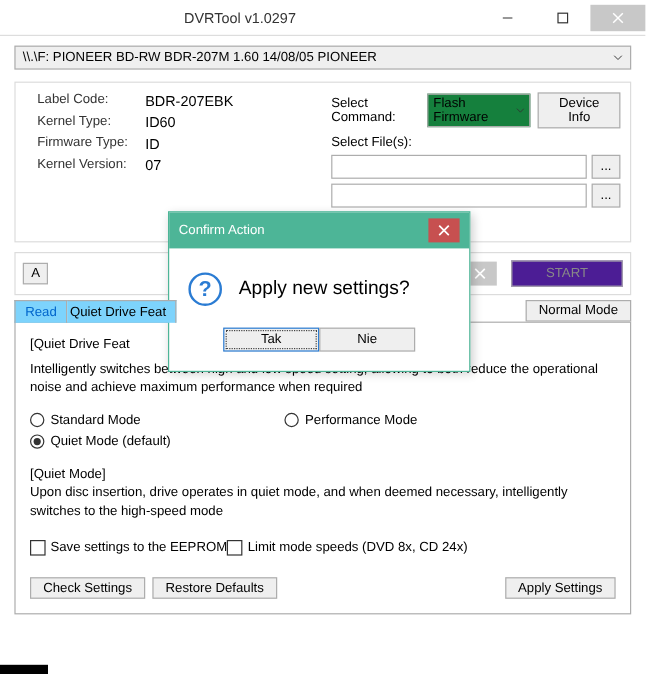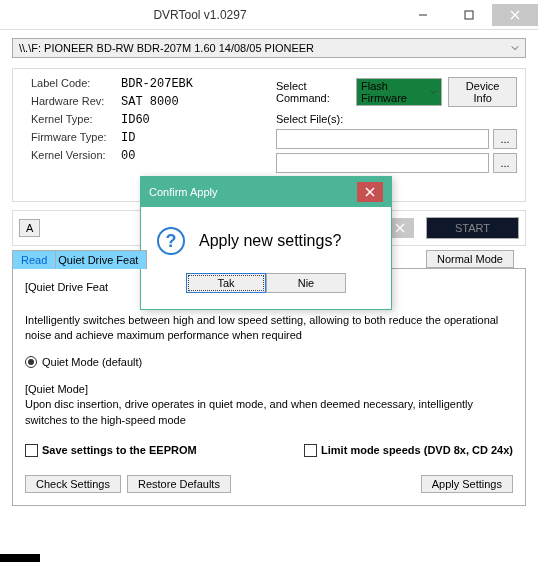--- a/index.html
+++ b/index.html
@@ -17,53 +17,53 @@
 
 .content { padding: 8px 12px; }
 .drive-row { display: flex; gap: 6px; margin-bottom: 10px; }
 .drive-select { flex: 1; border: 1px solid #adadad; background: #efefef; padding: 3px 6px; font-family: "Courier New", monospace; font-size: 12px; display: flex; align-items: center; justify-content: space-between; }
 .chev { width: 8px; height: 8px; }
 
 .info-panel { border: 1px solid #dcdcdc; padding: 8px; display: flex; gap: 10px; margin-bottom: 8px; }
 .info-left { width: 245px; }
 .info-row { display: flex; margin-bottom: 4px; }
 .info-label { width: 100px; color: #333; padding-left: 10px; }
-.info-value { font-family: Liberation Mono, monospace; font-size: 12px; }
+.info-value { font-family: Liberation Sans, sans-serif; font-size: 12px; }
 .info-right { flex: 1; }
 .cmd-row { display: flex; align-items: center; gap: 6px; margin-bottom: 6px; }
 .select-cmd { border: 1px solid #adadad; padding: 1px 4px; font-size: 11px; display: flex; align-items: center; justify-content: space-between; width: 100px; background: #15803d; }
 .btn { border: 1px solid #adadad; background: #efefef; padding: 2px 10px; cursor: pointer; font-size: 11px; }
 .file-row { display: flex; gap: 4px; margin-bottom: 4px; }
 .file-input { flex: 1; border: 1px solid #adadad; background: #fff; height: 20px; }
 .file-btn { width: 24px; border: 1px solid #adadad; background: #efefef; display: flex; align-items: center; justify-content: center; cursor: pointer; }
 .aspi-row { display: flex; justify-content: flex-start; margin-top: 7px; }
 .checkbox { display: flex; align-items: center; gap: 4px; }
 .checkbox .box { width: 13px; height: 13px; border: 1px solid #333; background: #fff; }
 
 .mid-row { display: flex; align-items: center; gap: 6px; border: 1px solid #dcdcdc; padding: 6px; margin-bottom: 4px; }
 .mid-row .spacer { flex: 1; }
 .hidden-x { width: 28px; height: 20px; background: #c8c8c8; color: #fff; display: flex; align-items: center; justify-content: center; margin-right: 6px; }
-.start-btn { border: 1px solid #adadad; background: #0f172a; padding: 4px 28px; color: #888; }
+.start-btn { border: 1px solid #adadad; background: #4c1d95; padding: 4px 28px; color: #888; }
 
 .tab-area { position: relative; }
 .tab-labels { display: flex; gap: 2px; position: relative; z-index: 1; }
 .tab { border: 1px solid #adadad; border-bottom: none; background: #7dd3fc; padding: 3px 8px; font-size: 11px; cursor: pointer; }
 .tab.read { color: #0066cc; }
 .tab.cut-left { border-left: none; padding-left: 2px; }
-.mode-btns { position: absolute; right: 12px; top: 0; display: flex; gap: 4px; }
+.mode-btns { position: absolute; right: 0; top: 0; display: flex; gap: 4px; }
 
 .tab-content { border: 1px solid #adadad; padding: 12px; margin-top: -1px; background: #fff; }
-.feat-title { margin-bottom: 20px; }
+.feat-title { margin-bottom: 8px; }
 .feat-desc { margin-bottom: 12px; line-height: 1.4; }
 .radio-row { display: flex; gap: 120px; margin-bottom: 6px; }
 .radio { display: flex; align-items: center; gap: 5px; }
 .radio .circle { width: 12px; height: 12px; border: 1px solid #333; border-radius: 50%; display: flex; align-items: center; justify-content: center; }
 .radio .circle.checked::after { content: ""; width: 6px; height: 6px; background: #333; border-radius: 50%; }
 .mode-desc { margin: 14px 0; line-height: 1.4; }
-.save-row { display: flex; justify-content: space-between; margin: 16px 0 18px; font-weight: bold; }
+.save-row { display: flex; margin: 16px 0 18px; }
 .bottom-btns { display: flex; gap: 6px; }
 .bottom-btns .spacer { flex: 1; }
 
 
 .dialog-backdrop { position: absolute; inset: 0; pointer-events: none; }
 .dialog { position: absolute; left: 140px; top: 176px; width: 252px; background: #fff; border: 1px solid #4db597; box-shadow: 2px 2px 8px rgba(0,0,0,0.2); pointer-events: auto; }
 .dialog-title { background: #4db597; color: #fff; padding: 5px 8px; display: flex; align-items: center; font-size: 12px; }
 .dialog-title .t { flex: 1; }
 .dialog-close { width: 26px; height: 20px; background: #c75050; color: #fff; display: flex; align-items: center; justify-content: center; cursor: pointer; }
 .dialog-body { padding: 20px 16px 10px; display: flex; align-items: center; gap: 14px; }
@@ -108,34 +108,30 @@
     </div>
   </div>
 
   <div class="info-panel">
     <div class="info-left">
       <div class="info-row">
           <div class="info-label">Label Code:</div>
           <div class="info-value">BDR-207EBK</div>
         </div>
       <div class="info-row">
-          <div class="info-label">Hardware Rev:</div>
-          <div class="info-value">SAT 8000</div>
-        </div>
-      <div class="info-row">
           <div class="info-label">Kernel Type:</div>
           <div class="info-value">ID60</div>
         </div>
       <div class="info-row">
           <div class="info-label">Firmware Type:</div>
           <div class="info-value">ID</div>
         </div>
       <div class="info-row">
           <div class="info-label">Kernel Version:</div>
-          <div class="info-value">00</div>
+          <div class="info-value">07</div>
         </div>
     </div>
     <div class="info-right">
       <div class="cmd-row">
         <span>Select Command:</span>
         <div class="select-cmd">
           <span>Flash Firmware</span>
           <svg class="chev" viewBox="0 0 10 10">
               <path d="M1 3 L5 7 L9 3" fill="none" stroke="#333"></path>
             </svg>
@@ -178,20 +174,30 @@
       <div class="tab cut-left" style="position:relative;left:-2px">Quiet Drive Feat</div>
     </div>
     <div class="mode-btns">
       <button class="btn">Normal Mode</button>
     </div>
     <div class="tab-content">
       <div class="feat-title">[Quiet Drive Feat</div>
       <div class="feat-desc">Intelligently switches between high and low speed setting, allowing to both reduce the operational noise and achieve maximum performance when required</div>
       <div class="radio-row">
         <label class="radio">
+            <span class="circle"></span>
+            <span>Standard Mode</span>
+          </label>
+        <label class="radio">
+            <span class="circle"></span>
+            <span>Performance Mode</span>
+          </label>
+      </div>
+      <div class="radio-row">
+        <label class="radio">
             <span class="circle checked"></span>
             <span>Quiet Mode (default)</span>
           </label>
       </div>
       <div class="mode-desc">
         <div>[Quiet Mode]</div>
         <div>Upon disc insertion, drive operates in quiet mode, and when deemed necessary, intelligently switches to the high-speed mode</div>
       </div>
       <div class="save-row">
         <label class="checkbox">
@@ -211,21 +217,21 @@
       </div>
     </div>
   </div>
 </div>
 
 <div class="taskbar-hint"></div>
 
 <div class="dialog-backdrop">
   <div class="dialog">
     <div class="dialog-title">
-      <span class="t">Confirm Apply</span>
+      <span class="t">Confirm Action</span>
       <div class="dialog-close">
           <svg width="10" height="10" viewBox="0 0 10 10">
             <line x1="1" y1="1" x2="9" y2="9" stroke="#fff" stroke-width="1.4"></line>
             <line x1="9" y1="1" x2="1" y2="9" stroke="#fff" stroke-width="1.4"></line>
           </svg>
         </div>
     </div>
     <div class="dialog-body">
       <div class="qicon">?</div>
       <div class="dialog-msg">Apply new settings?</div>

